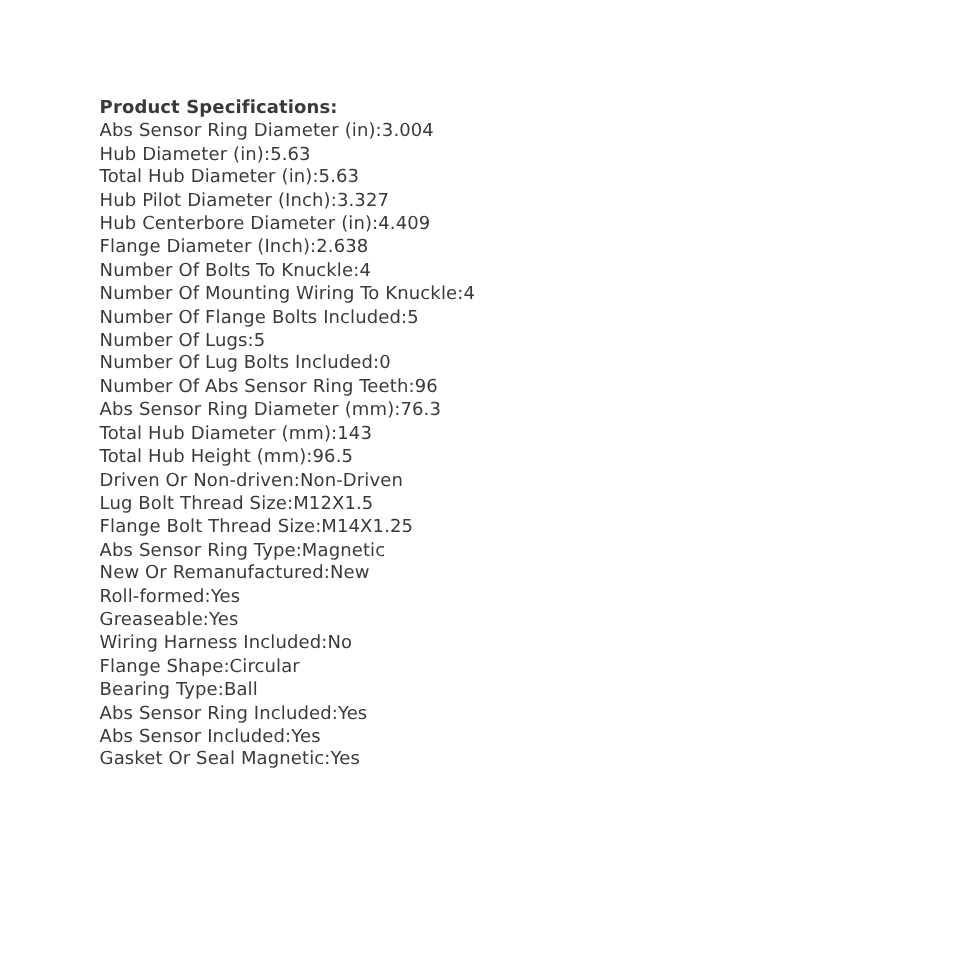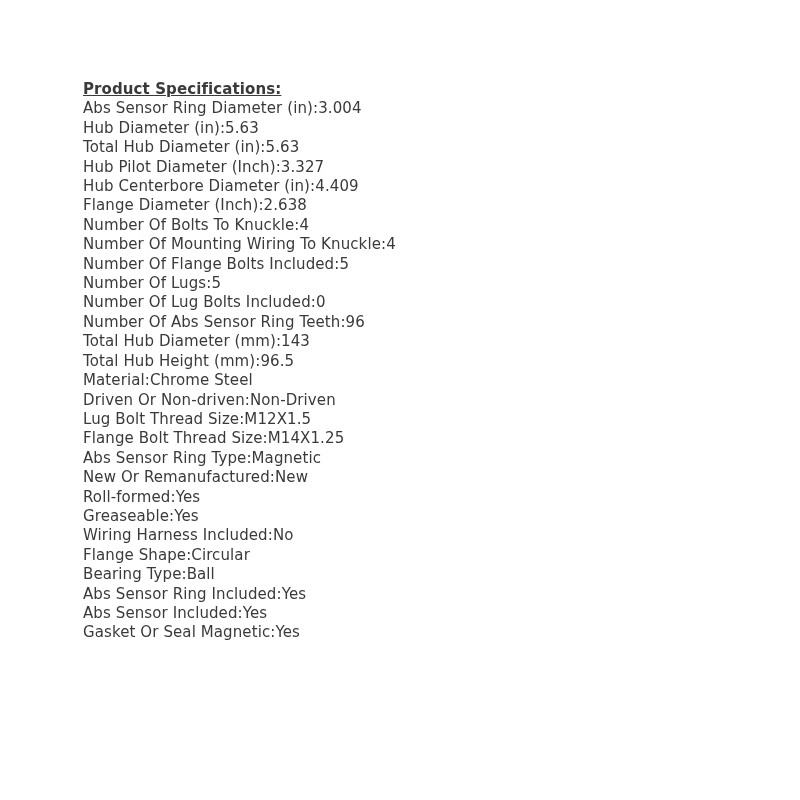--- a/index.html
+++ b/index.html
@@ -20,21 +20,20 @@
     left: 83px;
     top: 80px;
     width: 650px;
   }
   .spec-title {
     font-size: 15px;
     line-height: 19.4px;
     font-weight: bold;
     letter-spacing: 0.1px;
     white-space: nowrap;
-    text-decoration: underline;
   }
   .spec-line {
     font-size: 15px;
     line-height: 19.4px;
     font-weight: normal;
     letter-spacing: 0.1px;
     white-space: nowrap;
   }
 </style>
 </head>
@@ -48,23 +47,23 @@
       <div class="spec-line"><span>Total Hub Diameter (in)</span><span>:</span><span>5.63</span></div>
       <div class="spec-line"><span>Hub Pilot Diameter (Inch)</span><span>:</span><span>3.327</span></div>
       <div class="spec-line"><span>Hub Centerbore Diameter (in)</span><span>:</span><span>4.409</span></div>
       <div class="spec-line"><span>Flange Diameter (Inch)</span><span>:</span><span>2.638</span></div>
       <div class="spec-line"><span>Number Of Bolts To Knuckle</span><span>:</span><span>4</span></div>
       <div class="spec-line"><span>Number Of Mounting Wiring To Knuckle</span><span>:</span><span>4</span></div>
       <div class="spec-line"><span>Number Of Flange Bolts Included</span><span>:</span><span>5</span></div>
       <div class="spec-line"><span>Number Of Lugs</span><span>:</span><span>5</span></div>
       <div class="spec-line"><span>Number Of Lug Bolts Included</span><span>:</span><span>0</span></div>
       <div class="spec-line"><span>Number Of Abs Sensor Ring Teeth</span><span>:</span><span>96</span></div>
+      <div class="spec-line"><span>Abs Sensor Ring Diameter (mm)</span><span>:</span><span>76.3</span></div>
       <div class="spec-line"><span>Total Hub Diameter (mm)</span><span>:</span><span>143</span></div>
       <div class="spec-line"><span>Total Hub Height (mm)</span><span>:</span><span>96.5</span></div>
-      <div class="spec-line"><span>Material</span><span>:</span><span>Chrome Steel</span></div>
       <div class="spec-line"><span>Driven Or Non-driven</span><span>:</span><span>Non-Driven</span></div>
       <div class="spec-line"><span>Lug Bolt Thread Size</span><span>:</span><span>M12X1.5</span></div>
       <div class="spec-line"><span>Flange Bolt Thread Size</span><span>:</span><span>M14X1.25</span></div>
       <div class="spec-line"><span>Abs Sensor Ring Type</span><span>:</span><span>Magnetic</span></div>
       <div class="spec-line"><span>New Or Remanufactured</span><span>:</span><span>New</span></div>
       <div class="spec-line"><span>Roll-formed</span><span>:</span><span>Yes</span></div>
       <div class="spec-line"><span>Greaseable</span><span>:</span><span>Yes</span></div>
       <div class="spec-line"><span>Wiring Harness Included</span><span>:</span><span>No</span></div>
       <div class="spec-line"><span>Flange Shape</span><span>:</span><span>Circular</span></div>
       <div class="spec-line"><span>Bearing Type</span><span>:</span><span>Ball</span></div>

